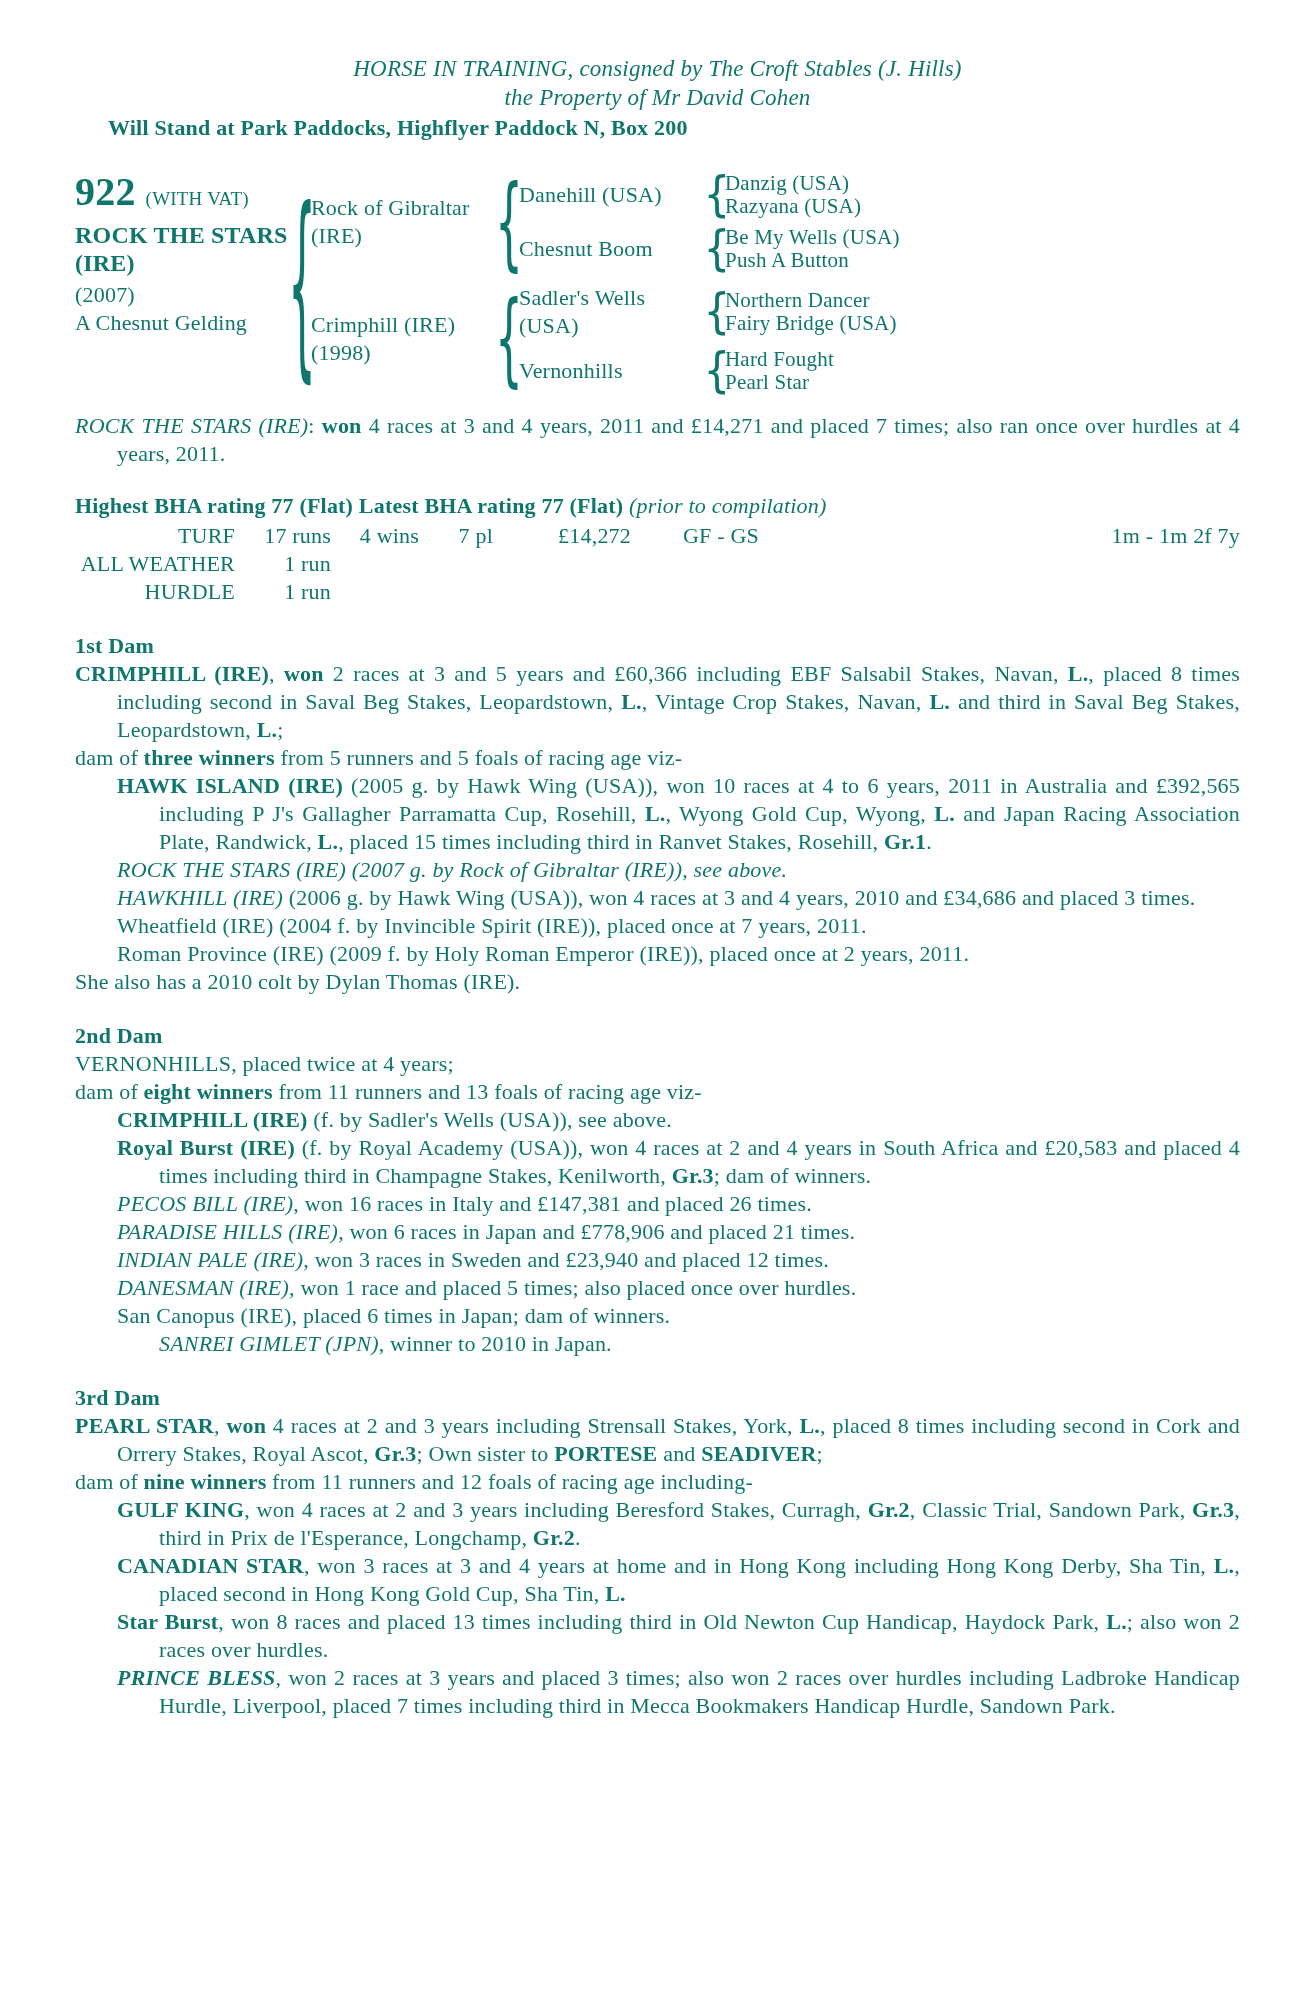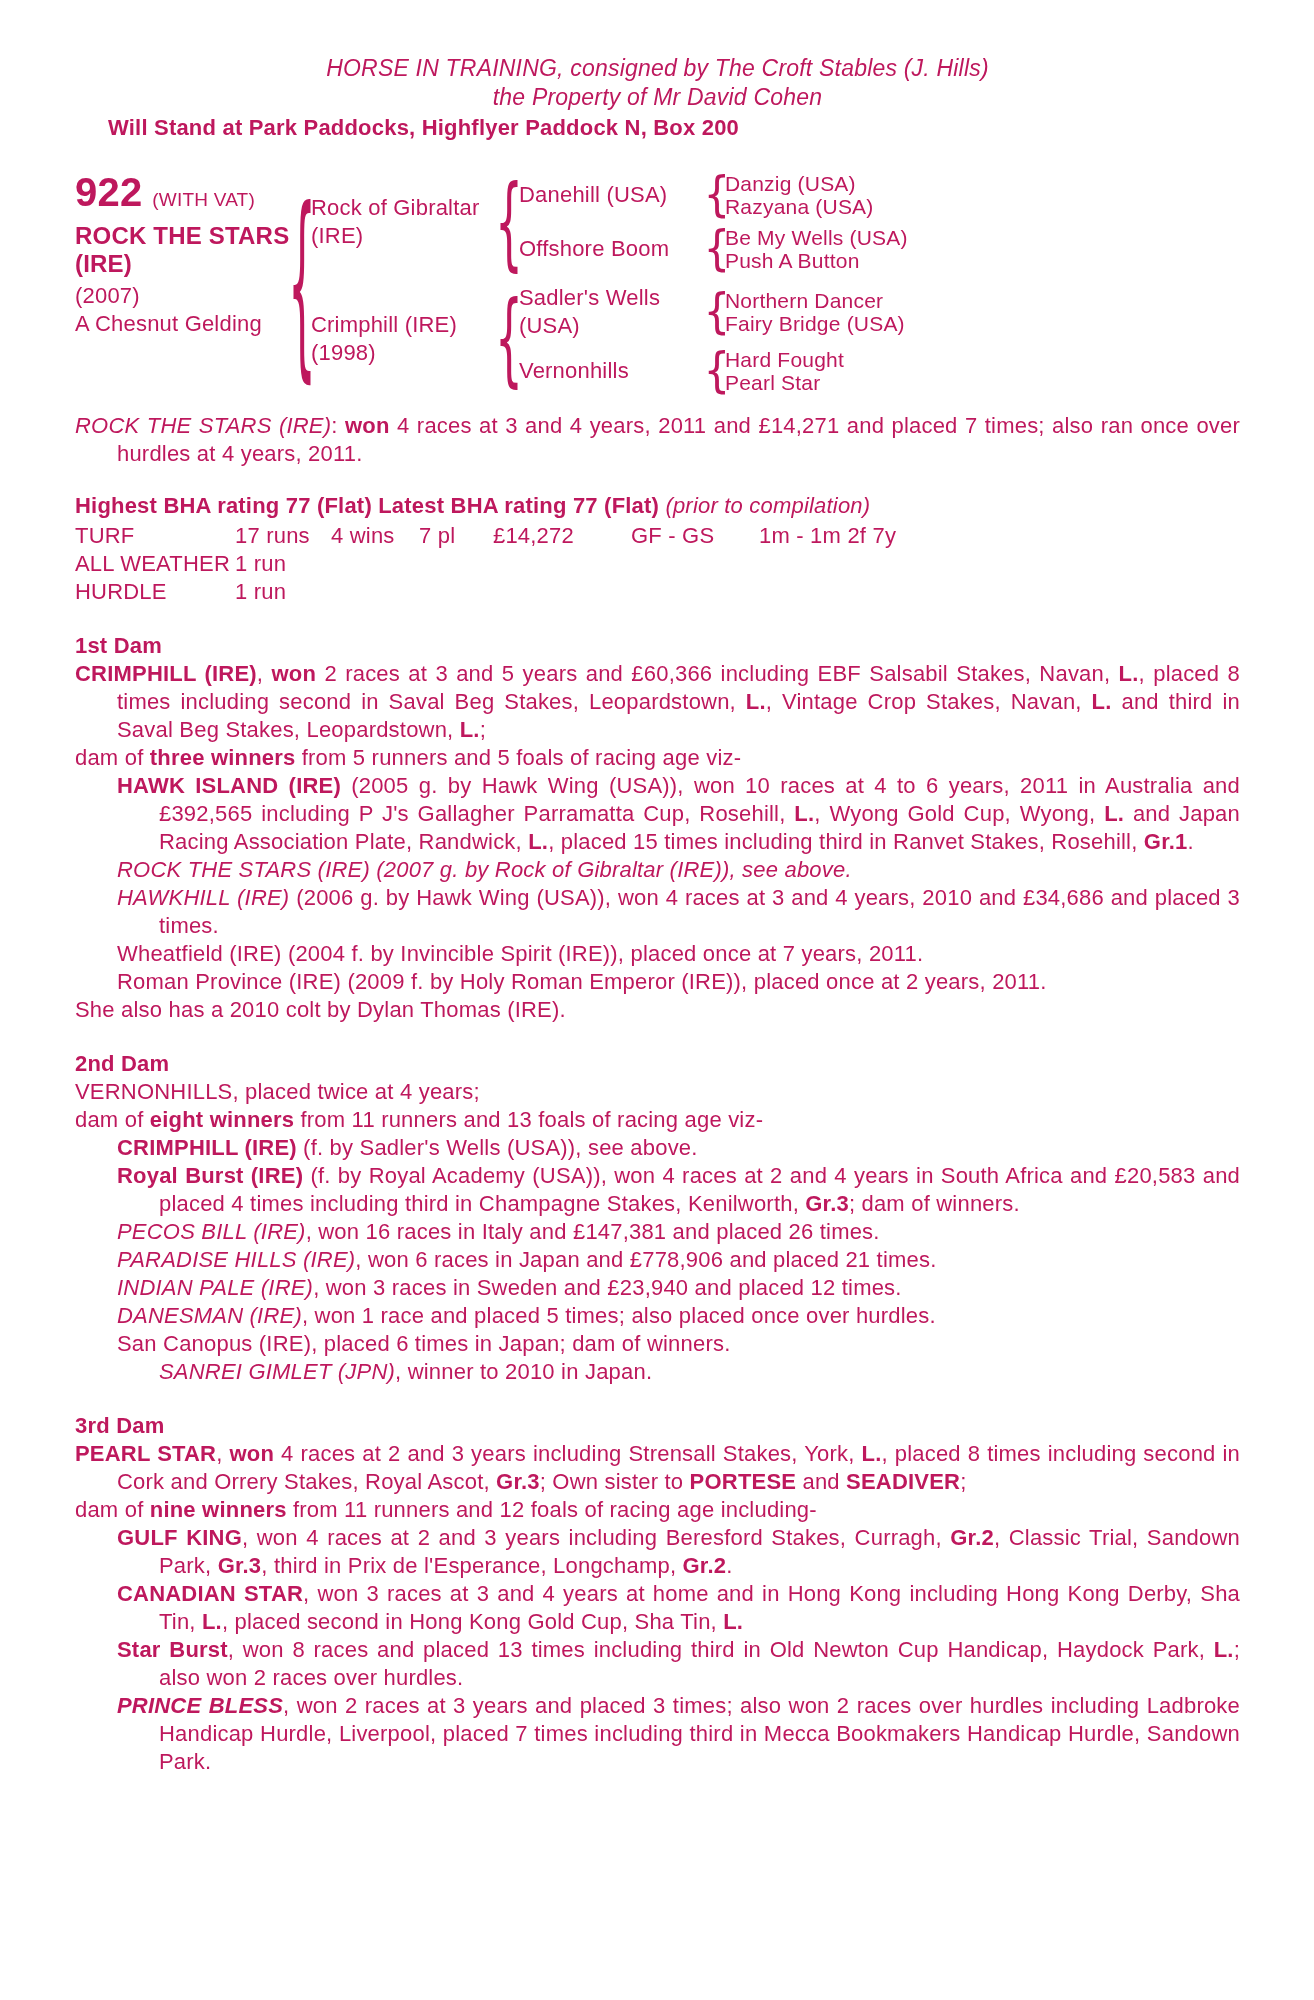--- a/index.html
+++ b/index.html
@@ -1,19 +1,19 @@
 <!DOCTYPE html>
 <html><head>
 <meta charset="utf-8">
 <style>
   html,body{margin:0;padding:0;background:#ffffff;}
   .page{
     width:1314px;height:2000px;box-sizing:border-box;
-    padding:54px 74px 24px 75px;margin:0 auto;background:#fff;color:#be185d;
-    font-family:Liberation Sans, sans-serif;
+    padding:54px 74px 24px 75px;margin:0 auto;background:#fff;color:#0f766e;
+    font-family:Liberation Serif, serif;
     font-size:22px;line-height:28px;letter-spacing:0.2px;overflow:hidden;
   }
   
   .hdr-line1,.hdr-line2{text-align:center;font-style:italic;font-size:23px;line-height:29px;}
   .hdr-line3{font-weight:700;font-size:22px;line-height:28px;margin-top:2px;margin-left:33px;}
   
   .lot-row{display:flex;margin-top:30px;}
   .lot-info{width:218px;flex:none;}
   .lot-number-line{display:flex;align-items:baseline;gap:10px;}
   .lot-number{font-size:40px;font-weight:700;line-height:40px;}
@@ -43,21 +43,21 @@
   .para{margin:0;text-align:justify;}
   .l0{padding-left:42px;text-indent:-42px;}
   .l1{padding-left:84px;text-indent:-42px;}
   .l2{padding-left:126px;text-indent:-42px;}
   .stb{font-weight:700;}
   .sti{font-style:italic;}
   .record{margin-top:18px;}
   .bha-wrap{margin-top:24px;}
   .stats{margin-top:2px;}
   .stats-row{display:flex;line-height:28px;}
-  .cell{flex:none;}
+  .cell{flex:none;text-align:right;}
   .c0{width:160px;}.c1{width:96px;}.c2{width:88px;}.c3{width:74px;}
   .c4{width:138px;}.c5{width:128px;}.c6{flex:1;}
   .dam-section{margin-top:26px;}
   .dam-heading{font-size:22px;line-height:28px;font-weight:700;margin:0;}
 </style>
 </head>
 <body>
 
 <div class="page">
 
@@ -99,21 +99,21 @@
                   <div></div>
                 </div>
                 <span class="brace b-small"></span>
                 <div class="gp">
                   <div>Danzig (USA)</div>
                   <div>Razyana (USA)</div>
                 </div>
               </div>
               <div class="tnode g3">
                 <div class="tname g3name">
-                  <div>Offshore Boom</div>
+                  <div>Chesnut Boom</div>
                   <div></div>
                 </div>
                 <span class="brace b-small"></span>
                 <div class="gp">
                   <div>Be My Wells (USA)</div>
                   <div>Push A Button</div>
                 </div>
               </div>
             </div>
           </div>

